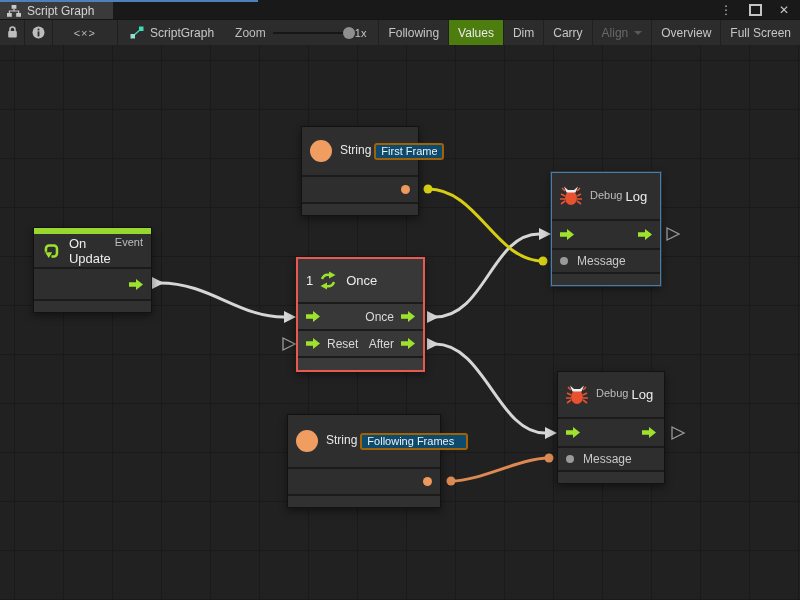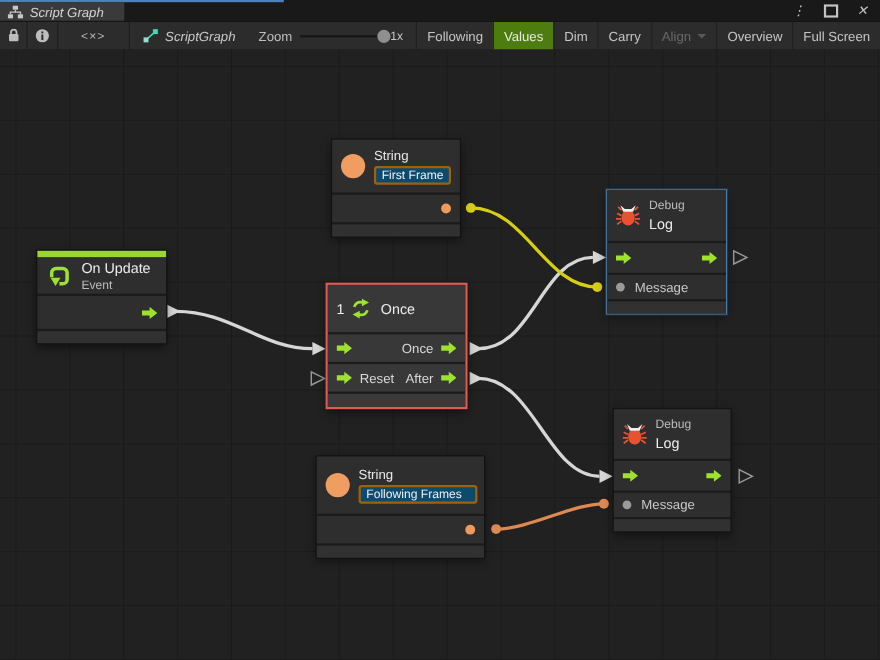--- a/index.html
+++ b/index.html
@@ -1,30 +1,30 @@
 <!DOCTYPE html>
 <html><head>
 <meta charset="utf-8">
 <style>
   html,body{margin:0;padding:0;background:#0d0d0d;font-family:"Liberation Sans",sans-serif;}
   .window{position:relative;width:800px;height:600px;background:#191919;overflow:hidden;user-select:none;}
 
   
-  .titlebar{position:absolute;top:0;left:0;right:0;height:16px;background:#191919;font-style:italic;}
+  .titlebar{position:absolute;top:0;left:0;right:0;height:16px;background:#191919;}
   .focusline{position:absolute;top:0;left:0;width:258px;height:2px;background:#4d80bd;}
   .tab{position:absolute;left:0;top:2px;height:17px;width:113px;background:#3a3a3a;display:flex;align-items:center;gap:6px;padding-left:7px;box-sizing:border-box;color:#d4d4d4;font-size:12px;}
   .winctl{position:absolute;right:11px;top:1px;height:17px;display:flex;align-items:center;gap:17px;color:#c4c4c4;font-size:12px;}
   .maxbox{width:9px;height:8px;border:2px solid #c4c4c4;}
 
   
   .toolbar{position:absolute;top:19px;left:0;right:0;height:26px;background:#2c2c2c;display:flex;align-items:stretch;color:#c6c6c6;font-size:12px;border-top:1px solid #151515;box-sizing:border-box;}
   .tbtn{display:flex;align-items:center;justify-content:center;border-right:1px solid #1f1f1f;}
   .tbtn.lock{width:28px}.tbtn.info{width:30px}
   .tbtn.code{width:74px;color:#b9b9b9;font-size:11px;letter-spacing:1px;}
-  .gname{display:flex;align-items:center;gap:6px;margin-left:12px;color:#c9c9c9;font-style:italic;}
+  .gname{display:flex;align-items:center;gap:6px;margin-left:12px;color:#c9c9c9;}
   .zlabel{margin-left:21px;display:flex;align-items:center;color:#bdbdbd;}
   .slider{position:relative;width:86px;height:100%;margin:0 7px;}
   .slider .track{position:absolute;top:12px;left:0;right:0;height:2px;background:#161616;}
   .slider .handle{position:absolute;top:7px;left:70px;width:12px;height:12px;border-radius:50%;background:#8f8f8f;}
   .zval{display:flex;align-items:center;font-size:11px;color:#c6c6c6;margin-right:4px;}
   .tbgroup{display:flex;margin-left:8px;flex:1;}
   .tbtn2{display:flex;align-items:center;padding:0 9px;border-left:1px solid #202020;white-space:nowrap;}
   .tbtn2.active{background:#4d7c0f;color:#e9e9e9;}
   .tbtn2.disabled{color:#696969;}
   .dd{width:0;height:0;border-left:4px solid transparent;border-right:4px solid transparent;border-top:4px solid #8a8a8a;margin-left:6px;}
@@ -74,21 +74,21 @@
   #n-debug1 .hdr{height:46px;}
   #n-debug1 .row1{height:27px;}
   #n-debug1 .row2{height:22px;}
   #n-debug2{left:557px;top:326px;width:108px;}
   #n-debug2 .hdr{height:45px;}
   #n-debug2 .row1{height:27px;}
   #n-debug2 .row2{height:22px;}
   #n-string2{left:287px;top:369px;width:154px;}
   #n-string2 .hdr{height:52px;}
   #n-string2 .row{height:25px;}
-  .hcol{display:flex;flex-direction:column;gap:3px;justify-content:center;}
+  .hcol{display:flex;flex-direction:row;gap:3px;justify-content:center;}
 </style>
 </head>
 <body>
 
 <div class="window">
 
   <div class="titlebar">
     <div class="focusline"></div>
     <div class="tab">
       <svg width="14" height="12" viewBox="0 0 14 12">

